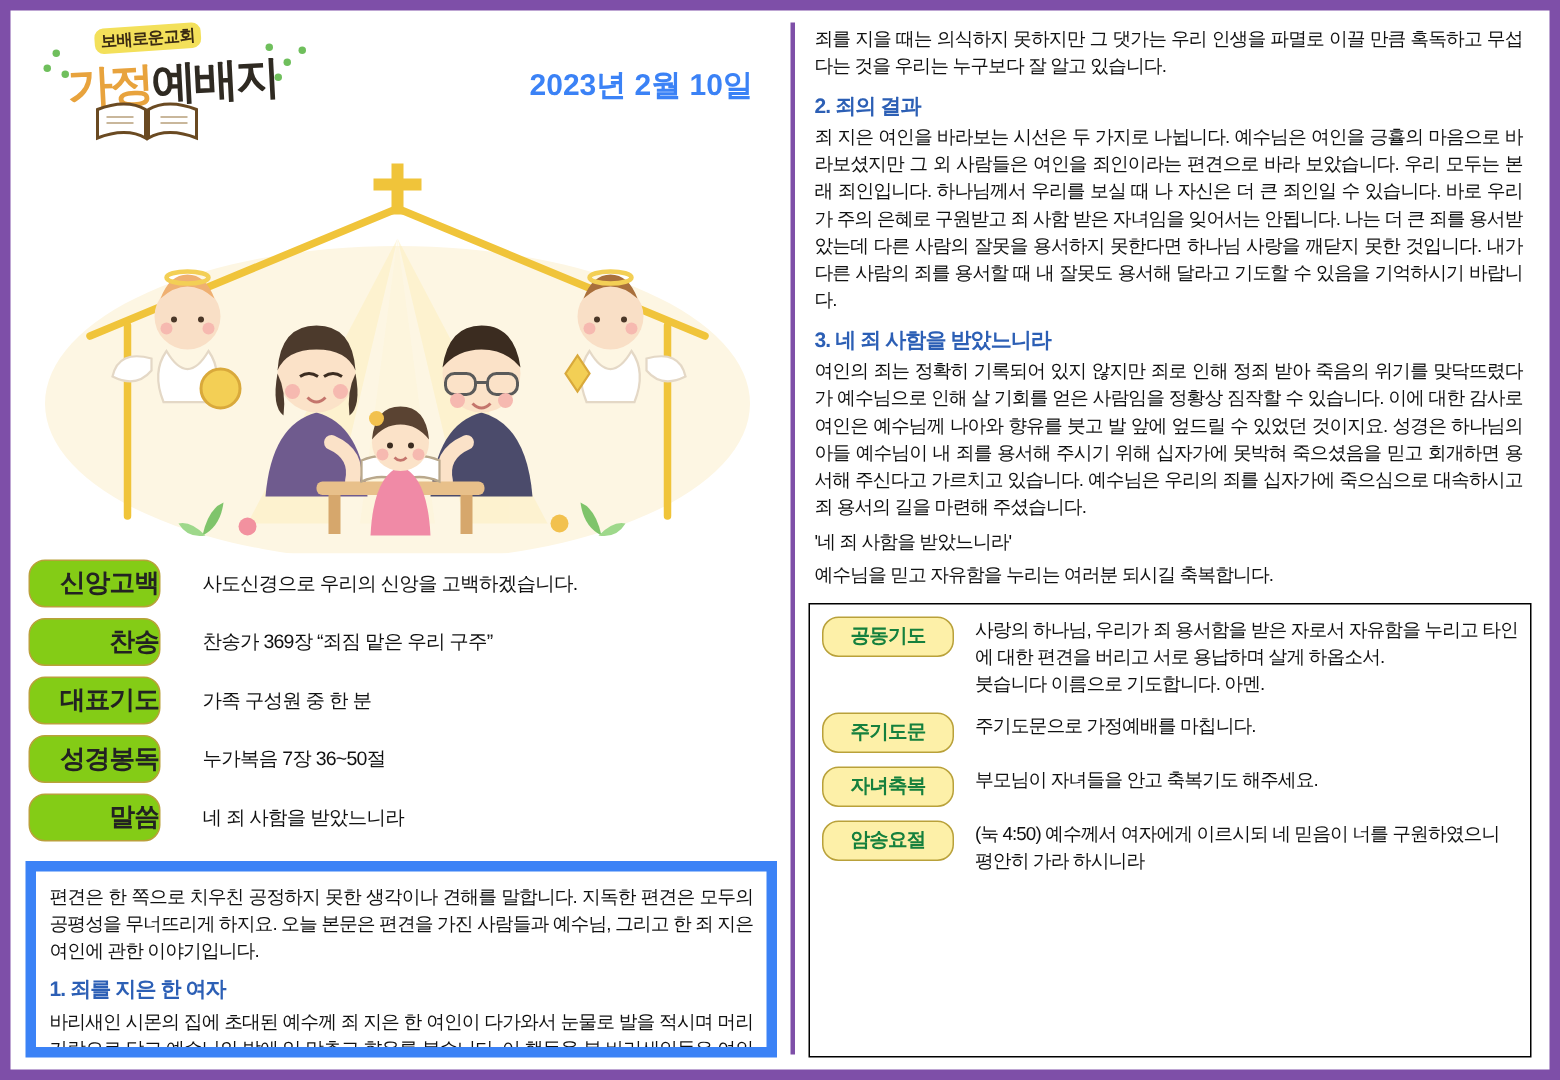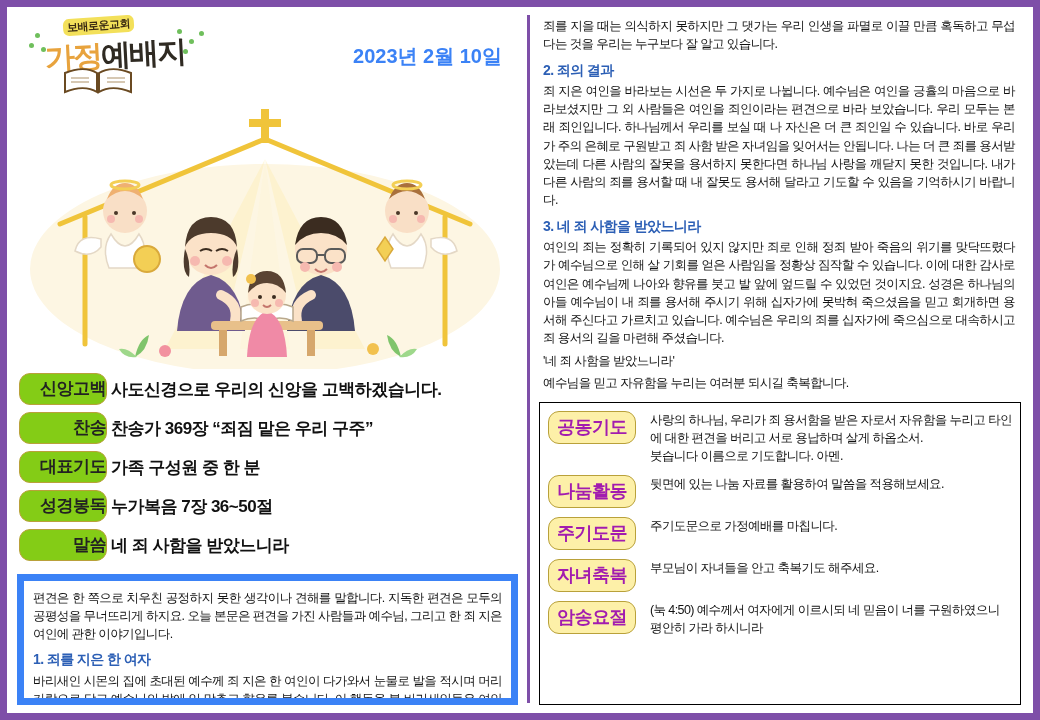--- a/index.html
+++ b/index.html
@@ -134,25 +134,24 @@
     border: 1px solid #b9a13a;
     border-radius: 11px;
     text-align: right;
     font-size: 17px;
     font-weight: bold;
     color: #222;
     padding: 3px 0 4px 0;
     letter-spacing: -0.5px;
   }
   .order-text {
-    margin-left: 4px;
-    font-size: 17px;
+    margin-left: 28px;
+    font-size: 13px;
     color: #111;
     letter-spacing: -0.5px;
-    font-weight: bold;
   }
 
   
   .body-box {
     margin: 6px 2px 0 2px;
     border: 7px solid #3b82f6;
     padding: 8px 9px 6px 9px;
     flex: 1 1 auto;
     font-size: 12.5px;
     line-height: 1.45;
@@ -194,23 +193,23 @@
     align-items: flex-start;
     margin-bottom: 9px;
   }
   .closing-label {
     width: 86px;
     flex: 0 0 auto;
     background: #fdf0a8;
     border: 1px solid #b9a13a;
     border-radius: 11px;
     text-align: center;
-    font-size: 18px;
-    font-weight: bold;
-    color: #a21caf;
+    font-size: 13px;
+    font-weight: bold;
+    color: #15803d;
     padding: 3px 0 4px 0;
     letter-spacing: -0.5px;
   }
   .closing-text {
     margin-left: 14px;
     font-size: 12.5px;
     line-height: 1.45;
     color: #111;
     letter-spacing: -0.6px;
     flex: 1 1 auto;
@@ -395,24 +394,20 @@
         <p>예수님을 믿고 자유함을 누리는 여러분 되시길 축복합니다.</p>
       </div>
 
       <div class="closing">
         <div class="closing-row">
           <div class="closing-label">공동기도</div>
           <div class="closing-text" style="white-space: pre-line;">사랑의 하나님, 우리가 죄 용서함을 받은 자로서 자유함을 누리고 타인에 대한 편견을 버리고 서로 용납하며 살게 하옵소서.
 붓습니다 이름으로 기도합니다. 아멘.</div>
         </div>
         <div class="closing-row">
-          <div class="closing-label">나눔활동</div>
-          <div class="closing-text">뒷면에 있는 나눔 자료를 활용하여 말씀을 적용해보세요.</div>
-        </div>
-        <div class="closing-row">
           <div class="closing-label">주기도문</div>
           <div class="closing-text">주기도문으로 가정예배를 마칩니다.</div>
         </div>
         <div class="closing-row">
           <div class="closing-label">자녀축복</div>
           <div class="closing-text">부모님이 자녀들을 안고 축복기도 해주세요.</div>
         </div>
         <div class="closing-row">
           <div class="closing-label">암송요절</div>
           <div class="closing-text">(눅 4:50) 예수께서 여자에게 이르시되 네 믿음이 너를 구원하였으니 평안히 가라 하시니라</div>

